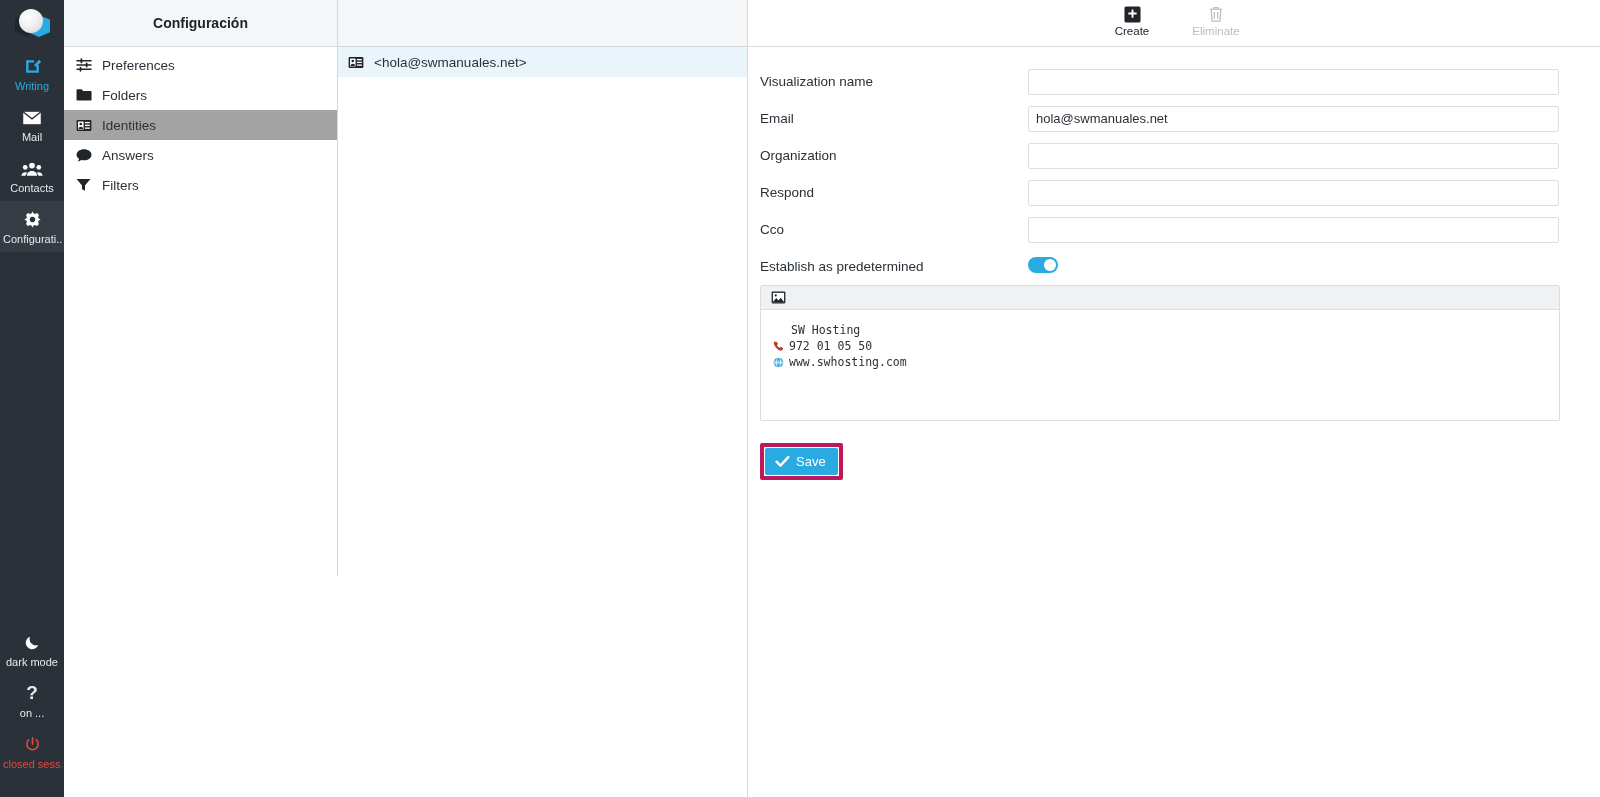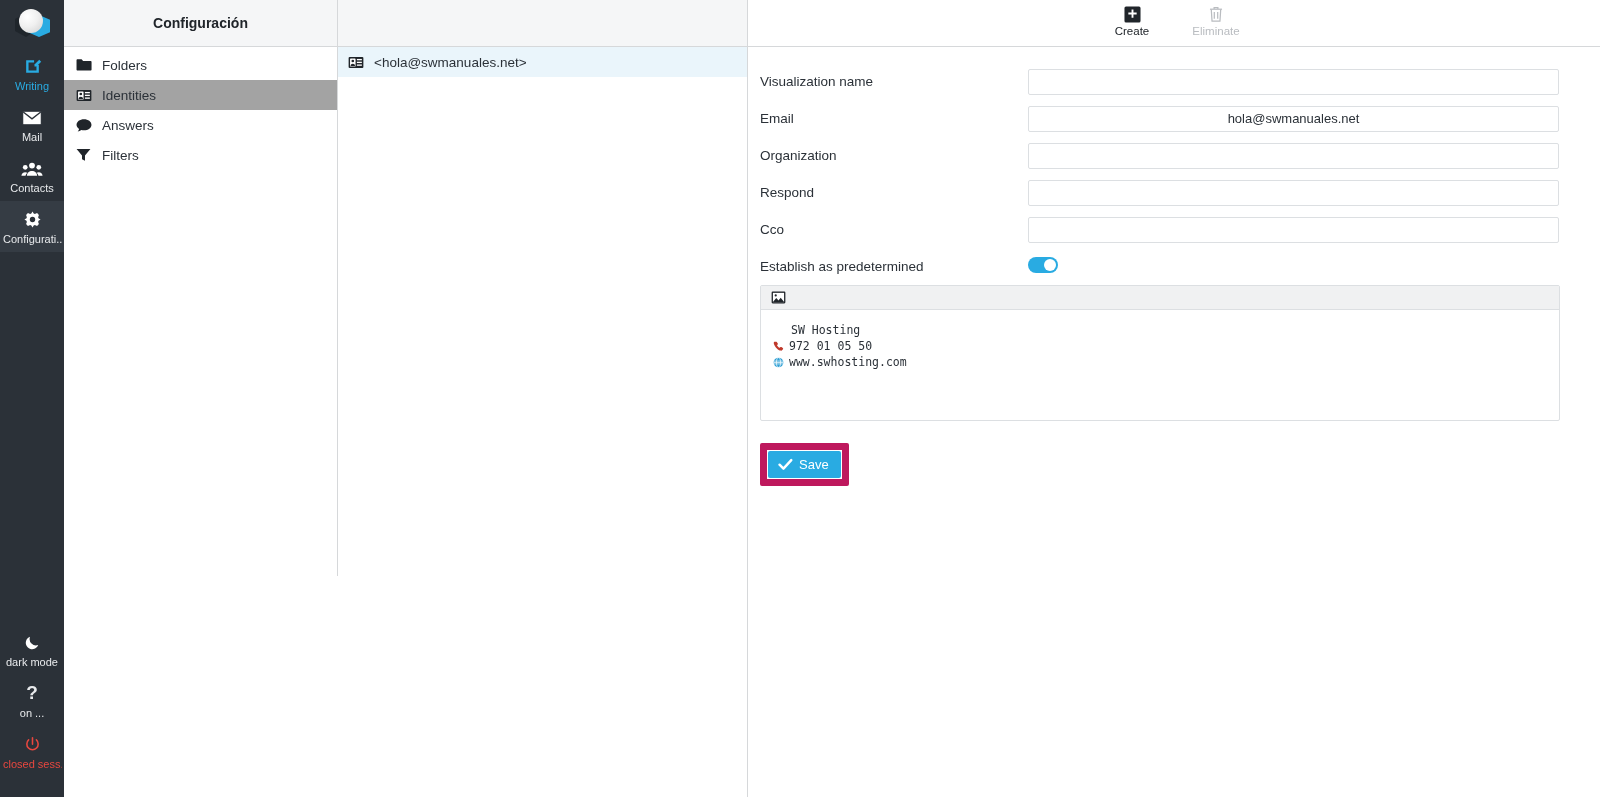--- a/index.html
+++ b/index.html
@@ -169,21 +169,20 @@
   }
   .form-field input {
     width: 100%; height: 26px;
     border: 1px solid #dcdfe2;
     border-radius: 2px;
     background: #ffffff;
     font-family: "Liberation Sans", sans-serif;
     font-size: 13px; color: #2b3138;
     padding: 0 7px;
     outline: none;
-    text-align: center;
   }
 
   .toggle {
     width: 30px; height: 16px;
     border-radius: 9px;
     background: #29abe2;
     position: relative; cursor: pointer;
     display: inline-block;
   }
   .toggle .knob {
@@ -219,21 +218,21 @@
     overflow: hidden;
   }
   .sig-line { display: flex; align-items: center; height: 16px; }
   .sig-line .li { width: 16px; flex: 0 0 16px; display: flex; align-items: center; }
   .sig-line .lt { white-space: pre; }
   .sig-line.first { padding-left: 2px; }
 
   .save-wrap {
     margin-top: 22px;
     display: inline-block;
-    border: 7px solid #be185d;
+    border: 4px solid #be185d;
     border-radius: 2px;
     padding: 1px;
   }
   .save-btn {
     display: flex; align-items: center; gap: 6px;
     height: 27px;
     padding: 0 12px 0 10px;
     background: #29abe2;
     border: none; border-radius: 2px;
     color: #ffffff;
@@ -331,20 +330,29 @@
       </div>
     </div>
   </div>
 
   <div class="panel-settings">
     <div class="panel-head">
       <span class="panel-head-title">Configuración</span>
     </div>
     <div class="settings-list">
 
+      <div class="settings-item">
+        <span class="s-ico">
+          <svg class="ic" width="16" height="14" viewBox="0 0 18 16" stroke="#20252a" stroke-width="1.7" fill="none" stroke-linecap="round">
+            <path d="M1 3.2h16M1 8h16M1 12.8h16"></path>
+            <path d="M6 1.4v3.6M12 6.2v3.6M5 11v3.6" stroke-width="2"></path>
+          </svg>
+        </span>
+        <span>Preferences</span>
+      </div>
 
       <div class="settings-item">
         <span class="s-ico">
           <svg class="ic" width="16" height="14" viewBox="0 0 18 15" fill="#20252a">
             <path d="M0.6 2.2c0-.6.5-1.1 1.1-1.1h4.6l1.7 1.9h8.4c.6 0 1.1.5 1.1 1.1v8.6c0 .6-.5 1.1-1.1 1.1H1.7c-.6 0-1.1-.5-1.1-1.1z"></path>
           </svg>
         </span>
         <span>Folders</span>
       </div>
 

